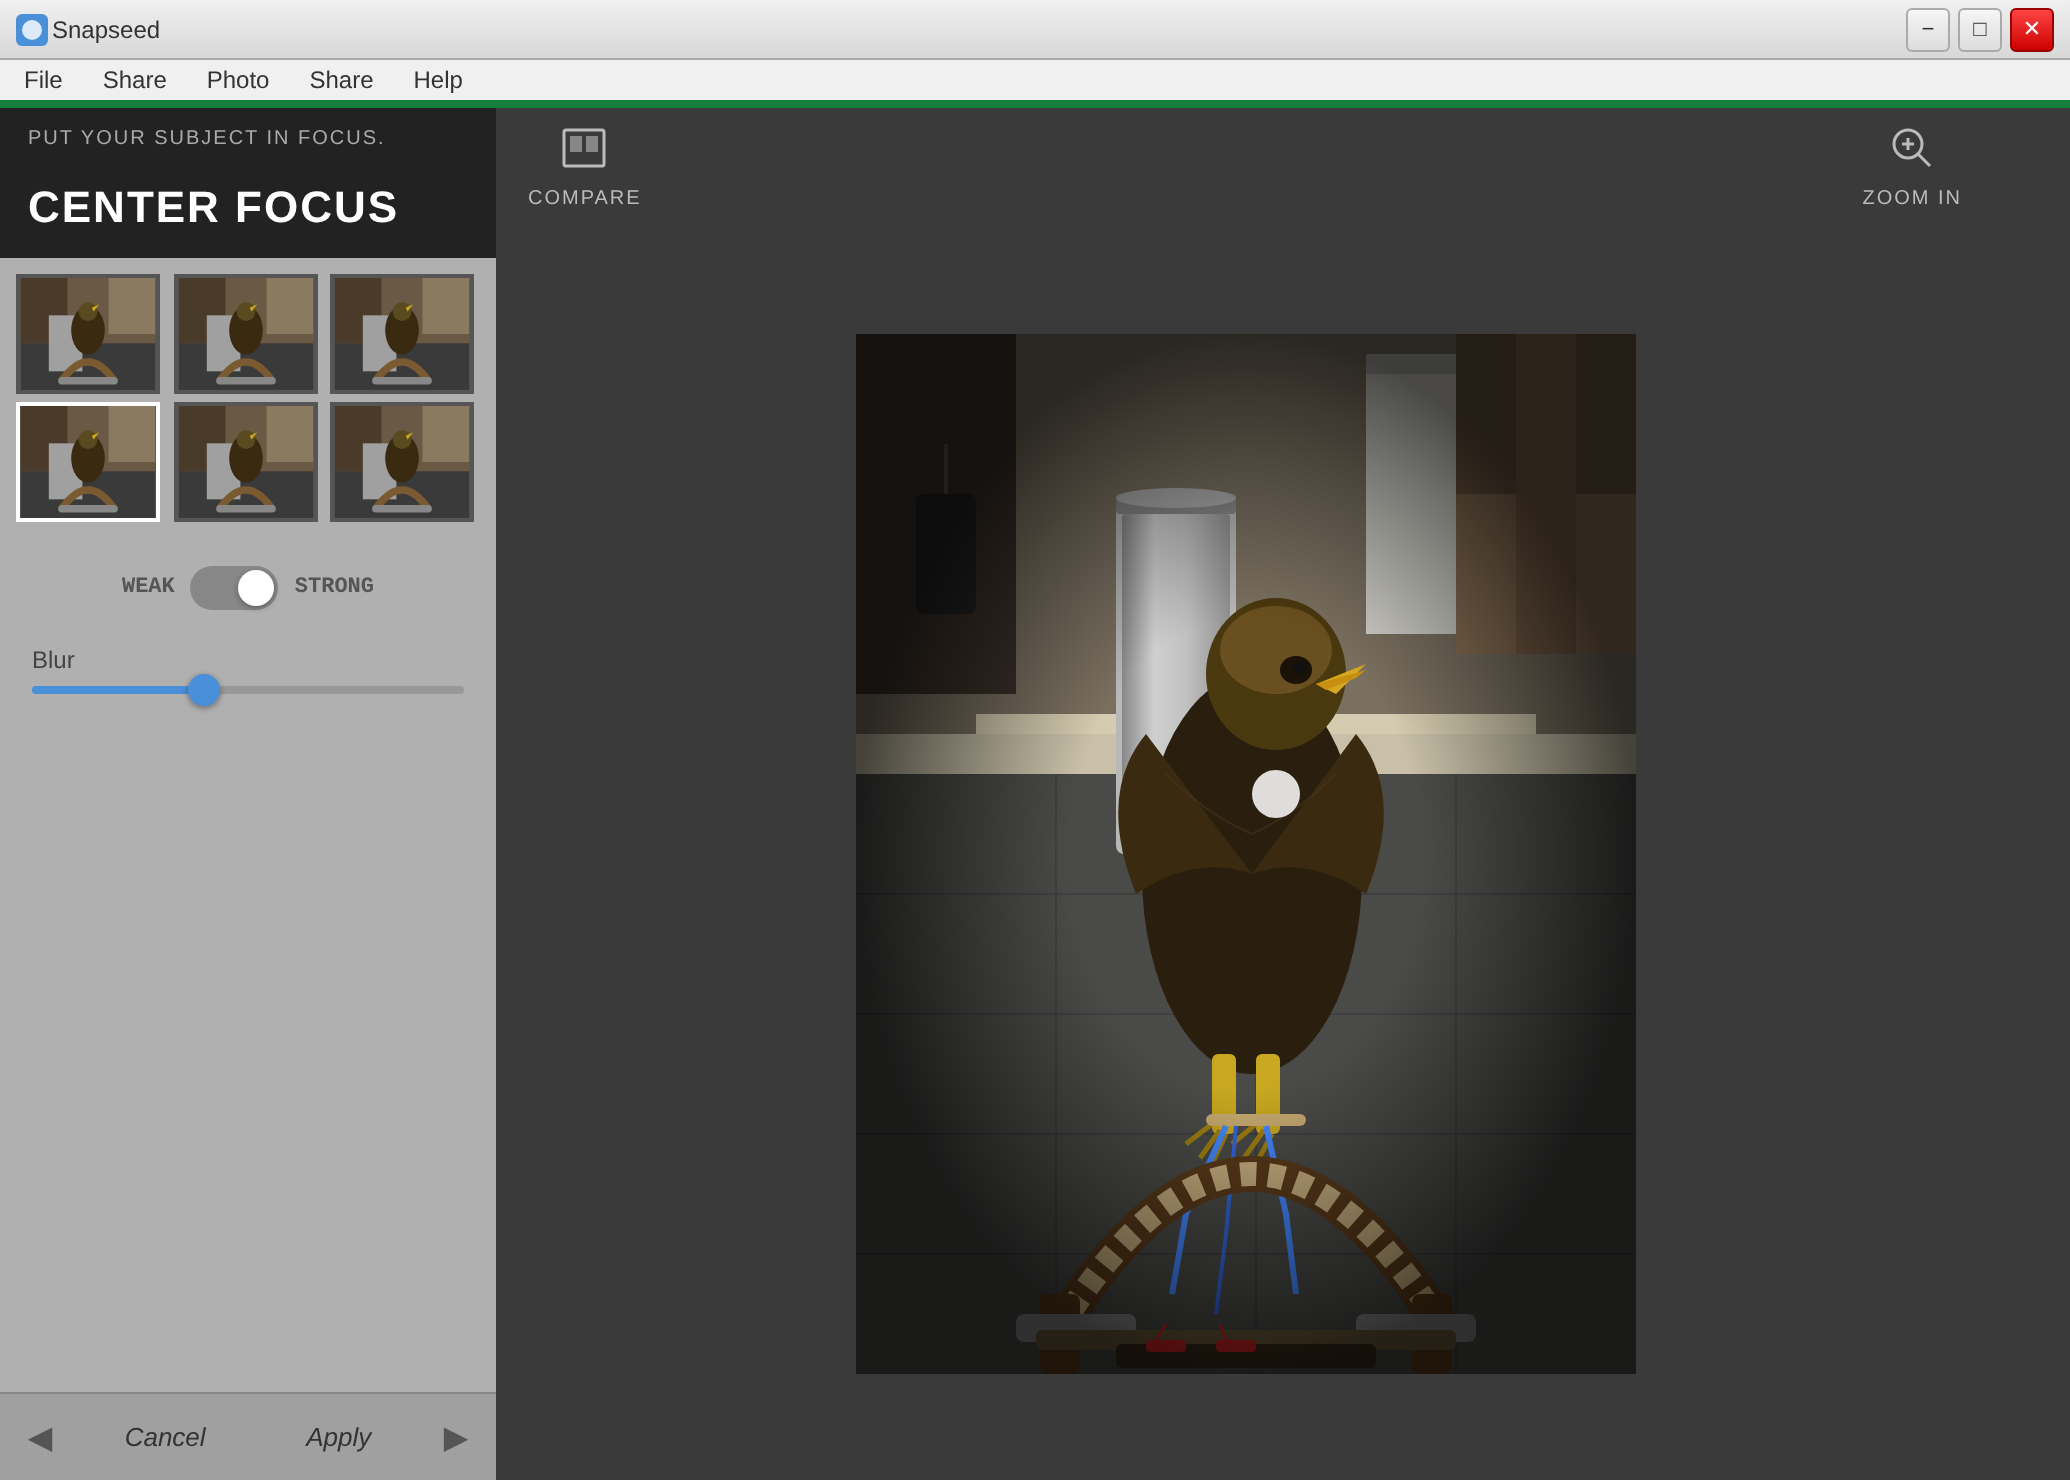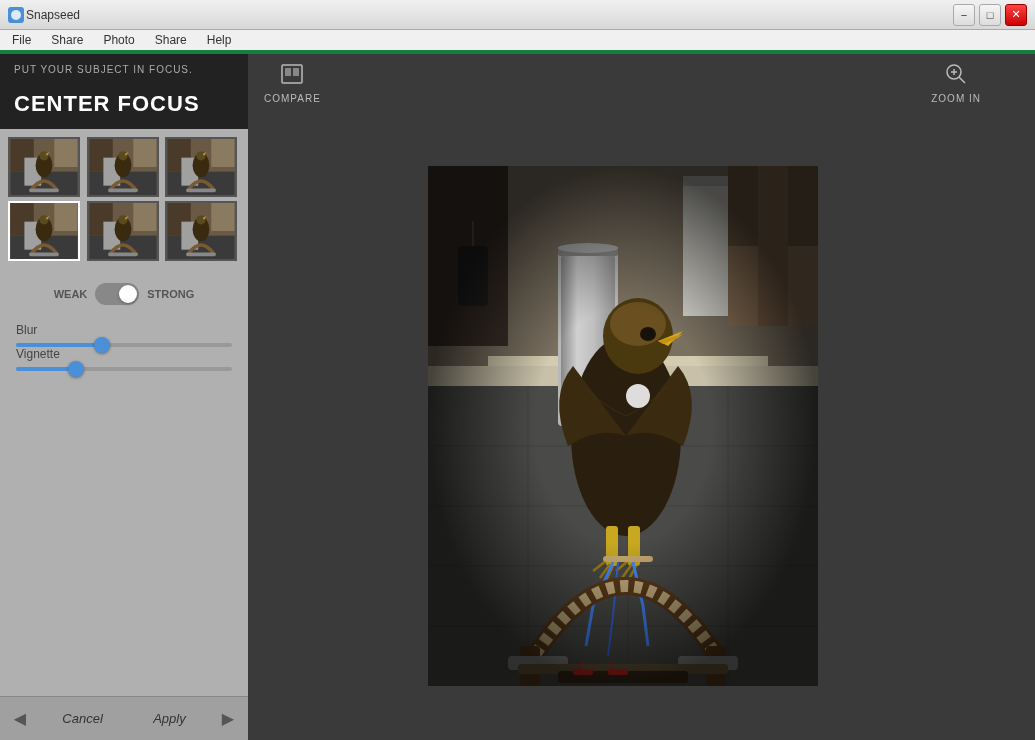--- a/index.html
+++ b/index.html
@@ -133,20 +133,21 @@
       background: #b0b0b0;
       padding: 14px 16px;
     }
 
     .toggle-row {
       display: flex;
       align-items: center;
       justify-content: center;
       gap: 8px;
       margin-bottom: 18px;
+      font-family: Liberation Mono, monospace;
     }
     .toggle-label {
       font-size: 11px;
       color: #555;
       font-weight: bold;
       text-transform: uppercase;
     }
     .toggle-switch {
       width: 44px;
       height: 22px;
@@ -160,20 +161,21 @@
       height: 18px;
       background: #fff;
       border-radius: 50%;
       position: absolute;
       top: 2px;
       left: 24px;
       box-shadow: 0 1px 3px rgba(0,0,0,0.3);
     }
 
     .slider-group {
+      margin-bottom: 14px;
     }
     .slider-label {
       font-size: 12px;
       color: #444;
       margin-bottom: 6px;
       font-weight: 500;
     }
     .slider-track {
       width: 100%;
       height: 4px;
@@ -420,27 +422,20 @@
       </div>
 
       <div class="slider-group">
         <div class="slider-label">Blur</div>
         <div class="slider-track">
           <div class="slider-fill" style="width: 40%"></div>
           <div class="slider-thumb" style="left: 40%"></div>
         </div>
       </div>
 
-      <div class="slider-group">
-        <div class="slider-label">Vignette</div>
-        <div class="slider-track">
-          <div class="slider-fill" style="width: 28%"></div>
-          <div class="slider-thumb" style="left: 28%"></div>
-        </div>
-      </div>
 
     </div>
 
     <div class="bottom-bar">
       <div class="nav-arrow">◀</div>
       <button class="bottom-btn">Cancel</button>
       <button class="bottom-btn">Apply</button>
       <div class="nav-arrow">▶</div>
     </div>
 

